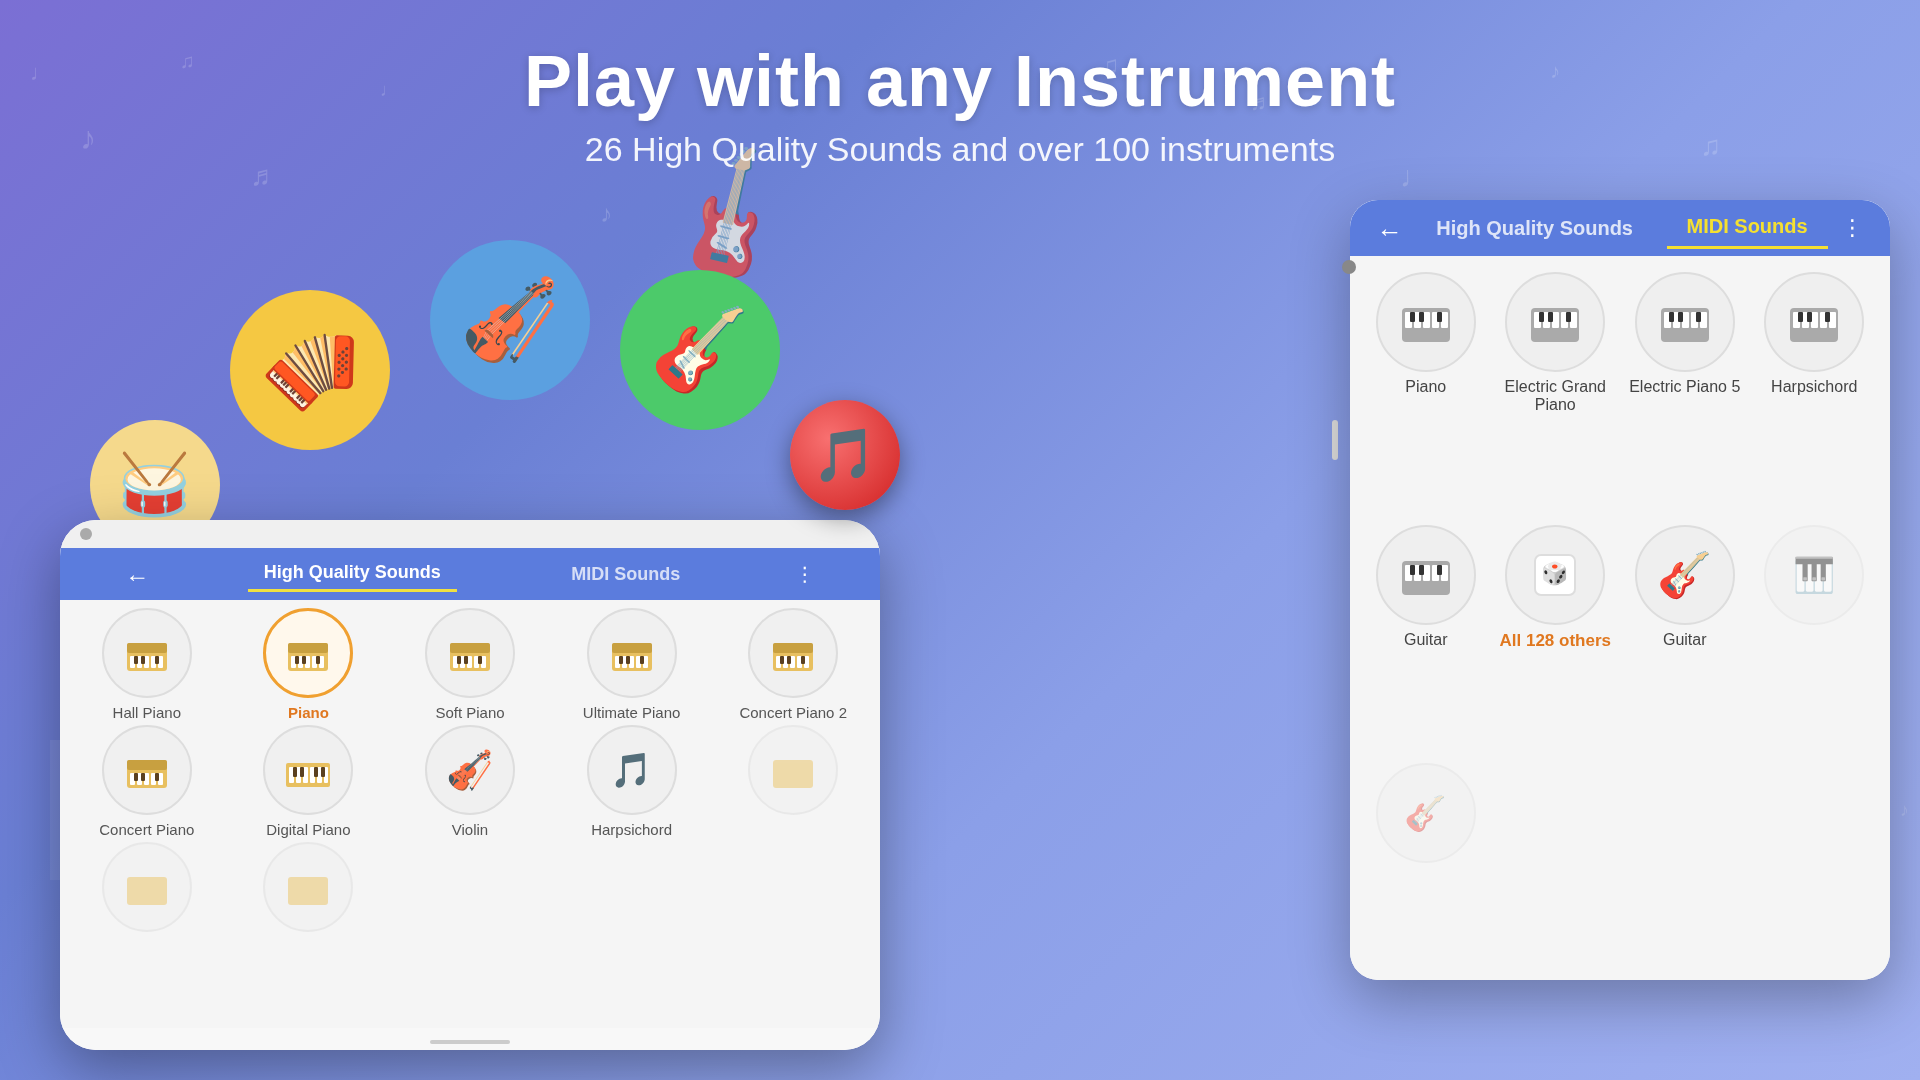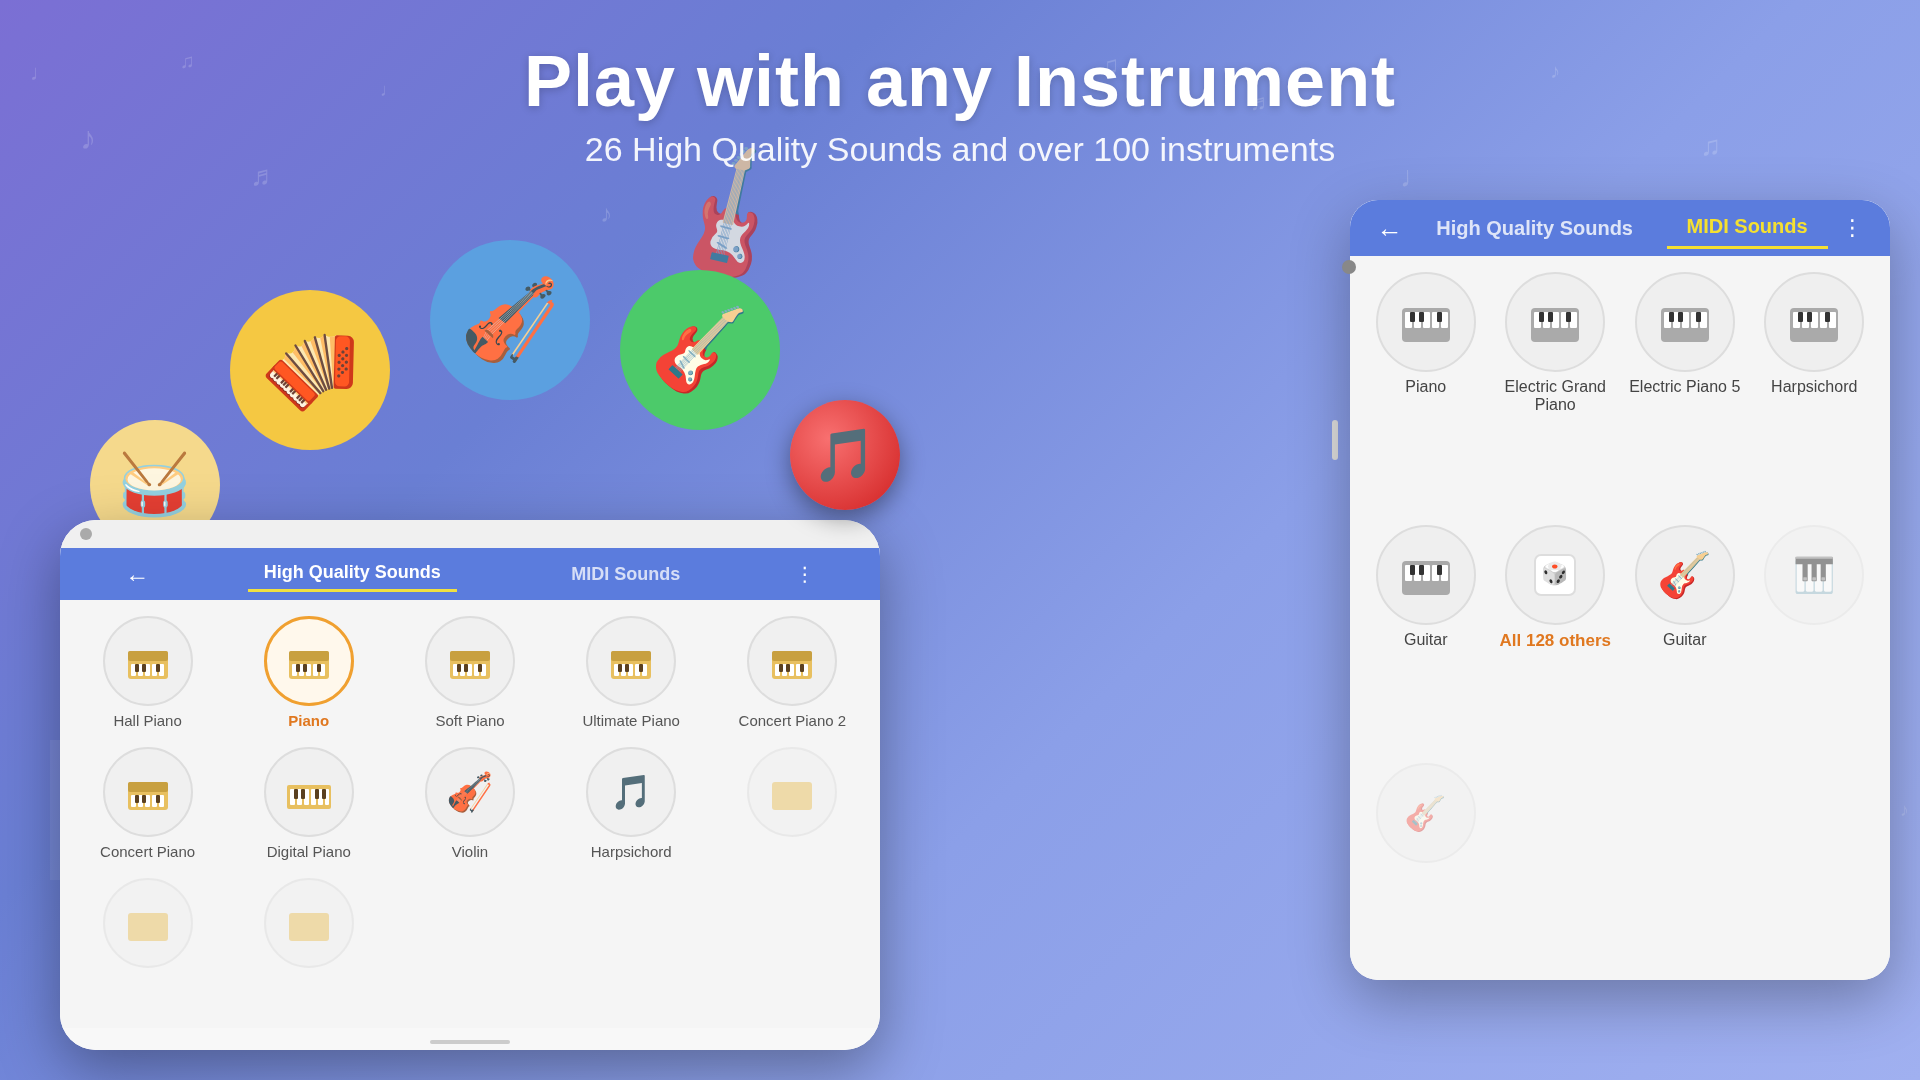--- a/index.html
+++ b/index.html
@@ -171,22 +171,22 @@
     }
 
     .app-more {
       color: white;
       font-size: 20px;
     }
 
     .instruments-grid {
       display: grid;
       grid-template-columns: repeat(5, 1fr);
-      gap: 18px;
-      padding: 16px;
+      gap: 4px;
+      padding: 8px;
       background: #f5f5f5;
     }
 
     .instrument-cell {
       display: flex;
       flex-direction: column;
       align-items: center;
       gap: 6px;
       cursor: pointer;
     }

